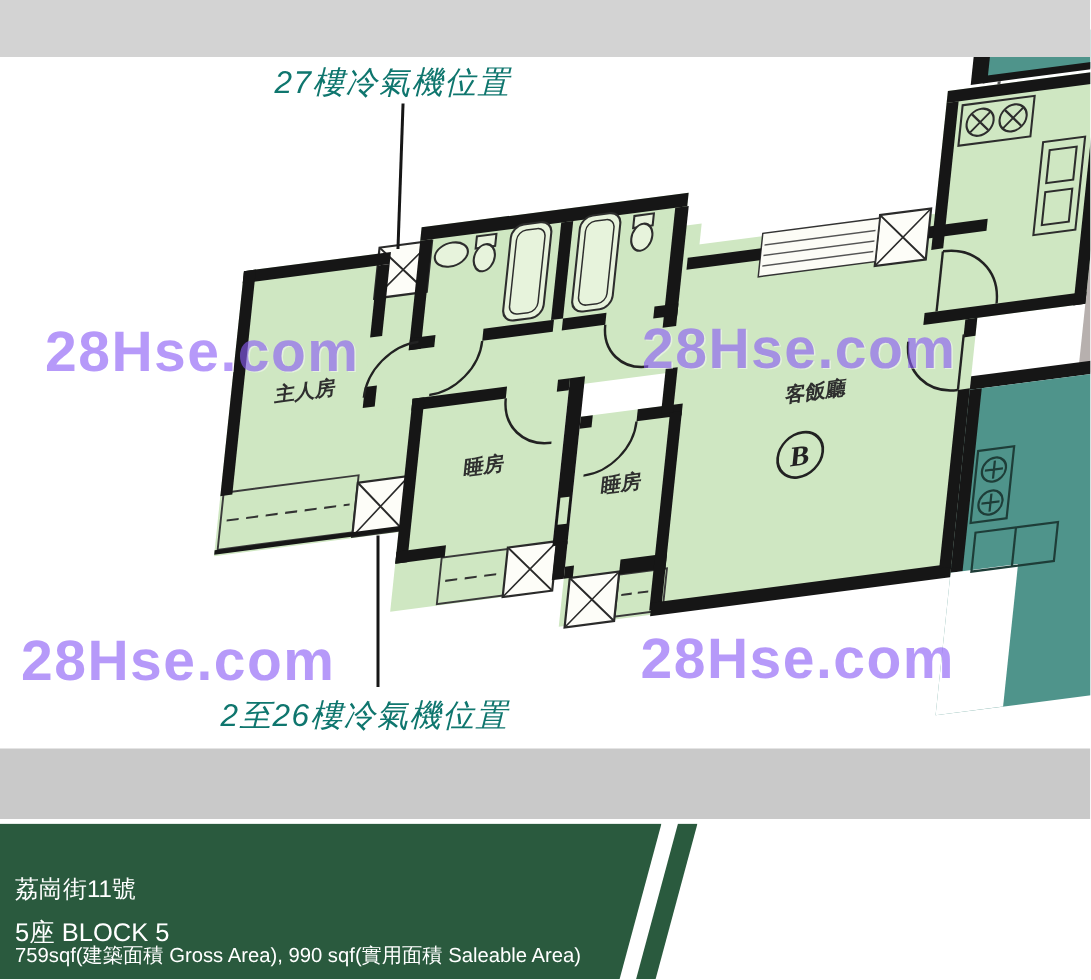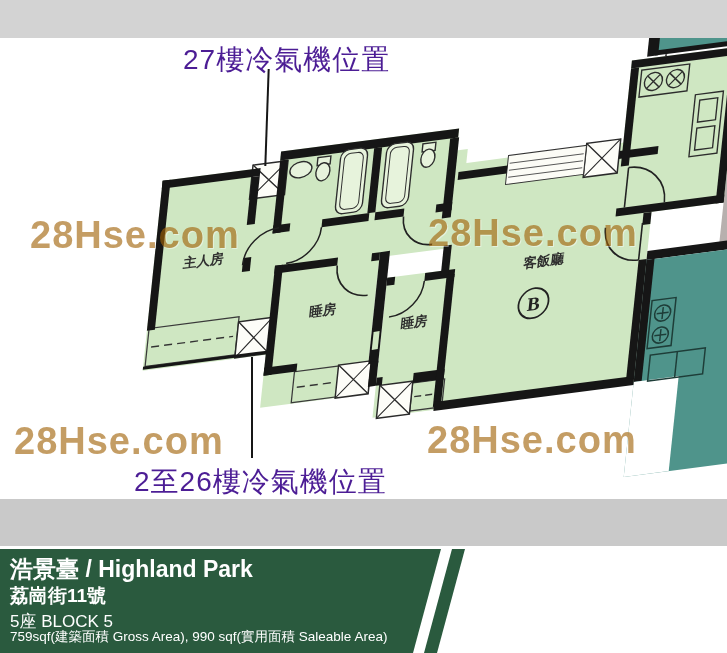--- a/index.html
+++ b/index.html
@@ -6,40 +6,40 @@
   #stage{position:relative;width:727px;height:653px;overflow:hidden;background:#fff;
          font-family:"Liberation Sans",sans-serif;}
   
   .band{position:absolute;left:0;width:727px;}
   #band-top{top:0;height:38px;background:#d3d3d3;}
   #band-bottom{top:499px;height:47px;background:#c9c9c9;}
   
   #plan-svg{position:absolute;left:148px;top:71px;
             transform:matrix(1,-0.13,-0.105,1,0,0);transform-origin:20px 115px;}
   
-  .anno{position:absolute;color:#4c1d95;font-size:28px;font-weight:500;
-        letter-spacing:1px;white-space:nowrap;}
+  .anno{position:absolute;color:#0f766e;font-size:21px;font-weight:500;
+        letter-spacing:1px;white-space:nowrap;font-style:italic;}
   #anno-top{left:183px;top:41px;}
-  #anno-bottom{left:134px;top:463px;}
+  #anno-bottom{left:147px;top:463px;}
   .leader{position:absolute;width:2px;background:#161616;}
   #leader-top{left:266px;top:69px;height:97px;transform:rotate(2deg);}
   #leader-bottom{left:251px;top:357px;height:101px;}
   
-  .wm{position:absolute;font-size:38px;font-weight:700;color:#a16207;opacity:.62;
+  .wm{position:absolute;font-size:38px;font-weight:700;color:#8b5cf6;opacity:.62;
       letter-spacing:1px;white-space:nowrap;
       text-shadow:1px 1px 0 rgba(255,255,255,.7);}
   
   #footer{position:absolute;left:0;top:546px;width:727px;height:107px;background:#fff;}
   #footer-green{position:absolute;left:0;top:3px;width:500px;height:104px;
                 clip-path:polygon(0 0,441px 0,413px 104px,0 104px);}
   #footer-stripe{position:absolute;left:0;top:3px;width:500px;height:104px;
                  clip-path:polygon(452px 0,465px 0,437px 104px,424px 104px);}
   .footer-text{position:absolute;left:10px;color:#fff;white-space:nowrap;}
   #f-title{top:5px;font-size:23px;font-weight:700;}
-  #f-address{top:34px;font-size:19px;font-weight:700;}
+  #f-address{top:34px;font-size:16px;font-weight:400;}
   #f-block{top:61px;font-size:17px;}
   #f-areas{top:79px;font-size:13.5px;}
 </style>
 </head>
 <body>
 
 <div id="stage">
 
   <svg id="plan-svg" width="690" height="480" viewBox="0 0 690 480">
 
@@ -219,21 +219,20 @@
   <div id="anno-bottom" class="anno">2至26樓冷氣機位置</div>
   <div id="leader-bottom" class="leader"></div>
 
   <div class="wm" style="left:30px;top:214px;">28Hse.com</div>
   <div class="wm" style="left:428px;top:212px;">28Hse.com</div>
   <div class="wm" style="left:14px;top:420px;">28Hse.com</div>
   <div class="wm" style="left:427px;top:419px;">28Hse.com</div>
 
   <div id="footer">
     <div id="footer-green" style="background:#2a5a3e;">
-      <div id="f-title" class="footer-text">浩景臺 / Highland Park</div>
       <div id="f-address" class="footer-text">荔崗街11號</div>
       <div id="f-block" class="footer-text">5座   BLOCK 5</div>
       <div id="f-areas" class="footer-text">759sqf(建築面積 Gross Area), 990 sqf(實用面積 Saleable Area)</div>
     </div>
     <div id="footer-stripe" style="background:#2a5a3e;"></div>
 
   </div>
 
 </div>
 

